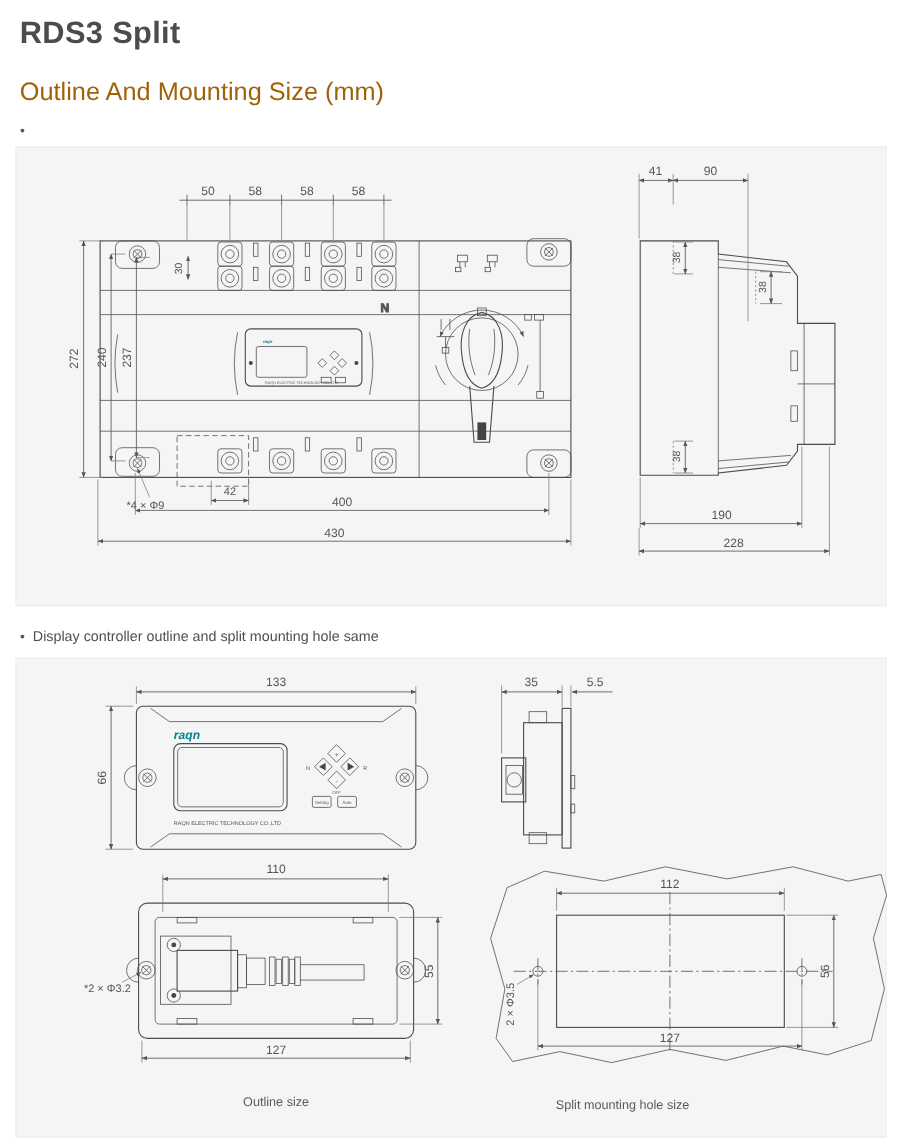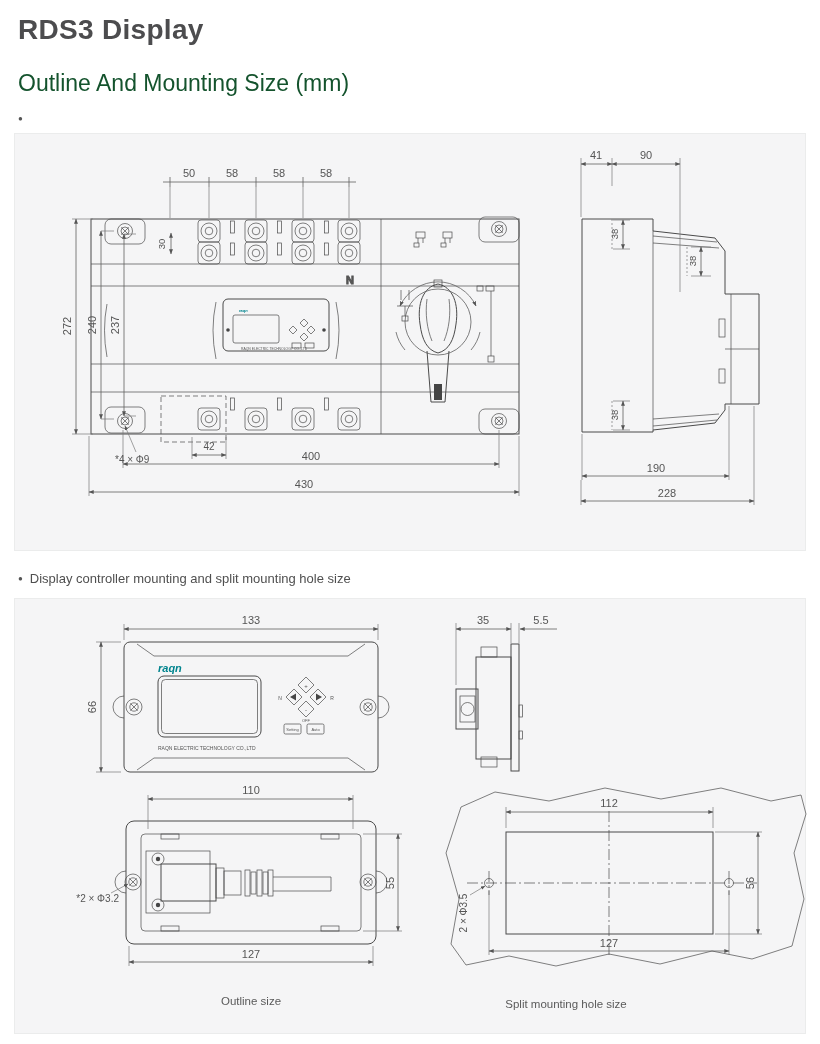--- a/index.html
+++ b/index.html
@@ -1,21 +1,21 @@
 <!DOCTYPE html>
 <html><head>
 <meta charset="utf-8">
 <style>
   html,body{margin:0;padding:0;}
   body{
     width:820px;height:1044px;background:#ffffff;overflow:hidden;
     font-family:"Liberation Sans",sans-serif;color:#4a4a4a;
   }
   h1{margin:14px 0 0 18px;font-size:28px;font-weight:bold;color:#4c4c4e;letter-spacing:.3px;}
-  h2{margin:24px 0 0 18px;font-size:23px;font-weight:500;color:#14532d;}
+  h2{margin:24px 0 0 18px;font-size:23px;font-weight:500;color:#a16207;}
   .bullet-line{margin:18px 0 10px 18px;font-size:13px;color:#4f4f4f;display:flex;align-items:center;gap:7px;}
   .bullet{font-size:8px;color:#555;line-height:1;}
   .panel{margin:10px 0 0 14px;width:792px;background:#f5f5f6;border:1px solid #ebecec;box-sizing:border-box;}
   .panel svg{display:block;}
   .p2{margin-top:12px;}
   
   .o{fill:none;stroke:#4b4b4b;stroke-width:1;}
   .t{fill:none;stroke:#4b4b4b;stroke-width:.7;}
   .d{fill:none;stroke:#5f5f5f;stroke-width:.8;}
   .e{fill:none;stroke:#7a7a7a;stroke-width:.7;}
@@ -30,21 +30,21 @@
   .m5{font-size:5px;}
   .m4{font-size:4px;}
   .m3{font-size:3.4px;}
   .m6{font-size:6px;}
   .teal{fill:#00848e;font-weight:bold;font-style:italic;}
 </style>
 </head>
 <body>
 
 <header>
-  <h1>RDS3 Display</h1>
+  <h1>RDS3 Split</h1>
   <h2>Outline And Mounting Size (mm)</h2>
 </header>
 
 <div class="bullet-line">
   <span class="bullet">●</span>
 </div>
 
 <section class="panel">
 <svg width="792" height="416" viewBox="0 0 792 416">
   <defs>
@@ -265,21 +265,21 @@
       <line x1="739" y1="272" x2="739" y2="371" class="e"></line>
       <line x1="566" y1="367" x2="739" y2="367" class="d" marker-start="url(#ar)" marker-end="url(#ar)"></line>
       <text x="652" y="363" text-anchor="middle">228</text>
     </g>
   </g>
 </svg>
 </section>
 
 <div class="bullet-line" style="margin-top:20px">
   <span class="bullet">●</span>
-  <span>Display controller mounting and split mounting hole size</span>
+  <span>Display controller outline and split mounting hole same</span>
 </div>
 
 <section class="panel p2">
 <svg width="792" height="434" viewBox="0 0 792 434">
   <defs>
     <marker id="ar2" viewBox="0 0 10 10" refX="9" refY="5" markerWidth="6.5" markerHeight="6.5" orient="auto-start-reverse">
       <path d="M0,1.2 L9.5,5 L0,8.8 Z" fill="#555"></path>
     </marker>
     <g id="sscrew">
       <circle r="6" class="t"></circle>

